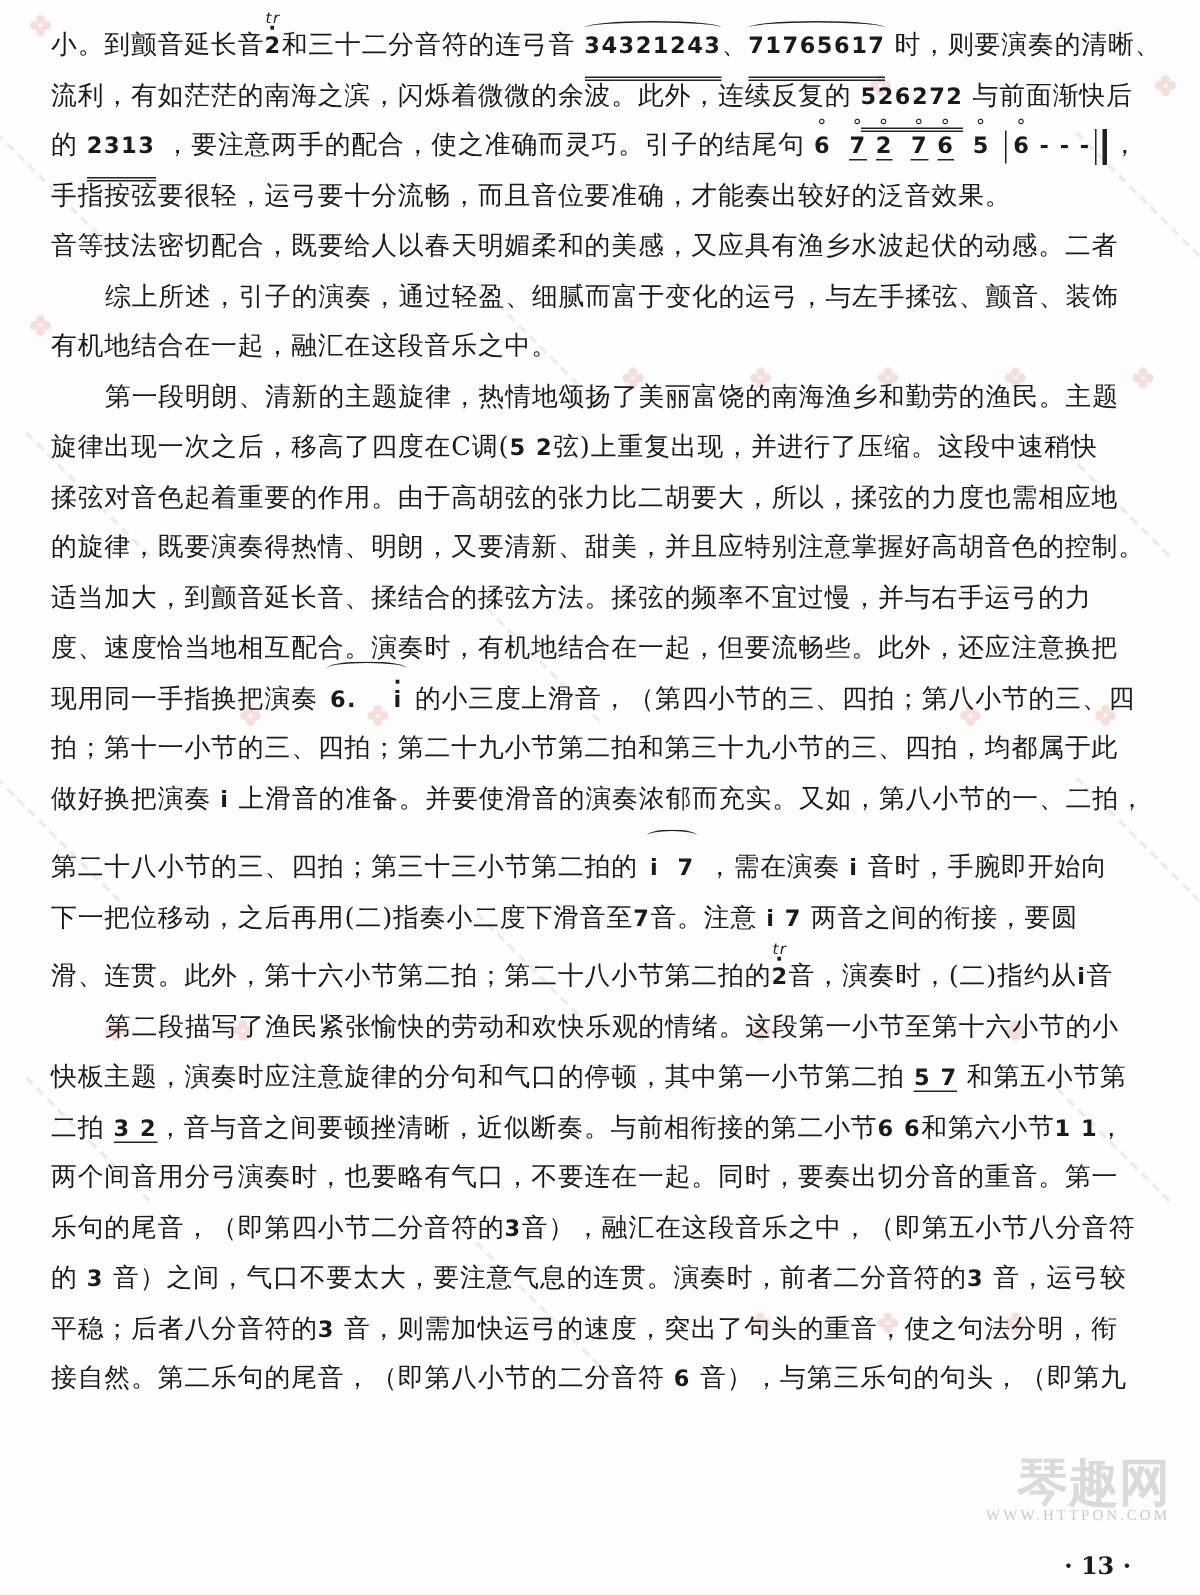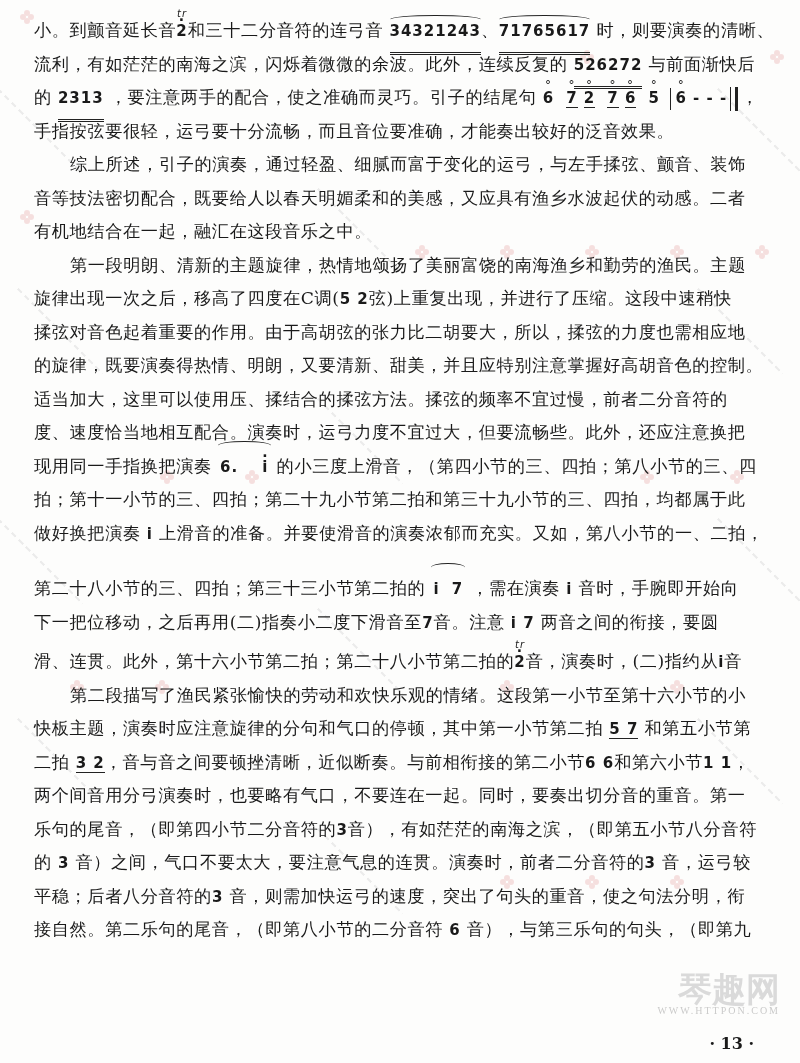--- a/index.html
+++ b/index.html
@@ -128,46 +128,46 @@
         <span class="num ring-above ul1">7</span>
         <span class="num ring-above ul1">6</span>&nbsp;
         <span class="num ring-above">5</span>
         <span class="barline"></span><span class="num ring-above">6</span>
         <span class="num">- - -</span><span class="endbar"></span></span><span>，</span>
     </div>
     <div class="line">手指按弦要很轻，运弓要十分流畅，而且音位要准确，才能奏出较好的泛音效果。</div>
   </div>
 
   <div>
+    <div class="line">音等技法密切配合，既要给人以春天明媚柔和的美感，又应具有渔乡水波起伏的动感。二者</div>
     <div class="line indent">综上所述，引子的演奏，通过轻盈、细腻而富于变化的运弓，与左手揉弦、颤音、装饰</div>
-    <div class="line">音等技法密切配合，既要给人以春天明媚柔和的美感，又应具有渔乡水波起伏的动感。二者</div>
     <div class="line">有机地结合在一起，融汇在这段音乐之中。</div>
   </div>
 
   <div>
     <div class="line indent">第一段明朗、清新的主题旋律，热情地颂扬了美丽富饶的南海渔乡和勤劳的渔民。主题</div>
     <div class="line">
       <span>旋律出现一次之后，移高了四度在C调(</span><span class="num">5 2</span><span>弦)上重复出现，并进行了压缩。这段中速稍快</span>
     </div>
     <div class="line">揉弦对音色起着重要的作用。由于高胡弦的张力比二胡要大，所以，揉弦的力度也需相应地</div>
     <div class="line">的旋律，既要演奏得热情、明朗，又要清新、甜美，并且应特别注意掌握好高胡音色的控制。</div>
-    <div class="line">适当加大，这里可以使用压、揉结合的揉弦方法。揉弦的频率不宜过慢，前者二分音符的</div>
-    <div class="line">度、速度恰当地相互配合。演奏时，运弓力度不宜过大，但要流畅些。此外，还应注意换把</div>
+    <div class="line">适当加大，到颤音延长音、揉结合的揉弦方法。揉弦的频率不宜过慢，并与右手运弓的力</div>
+    <div class="line">度、速度恰当地相互配合。演奏时，有机地结合在一起，但要流畅些。此外，还应注意换把</div>
     <div class="line">
       <span>现用同一手指换把演奏</span>
       <span class="slur" style="display:inline-block;padding:0 2px"><span class="num">6.</span>&nbsp;&nbsp;&nbsp;&nbsp;<span class="num dot-above">i</span></span>
       <span>的小三度上滑音，（第四小节的三、四拍；第八小节的三、四</span>
     </div>
     <div class="line">拍；第十一小节的三、四拍；第二十九小节第二拍和第三十九小节的三、四拍，均都属于此</div>
     <div class="line">
       <span>做好换把演奏</span>
       <span class="num">i</span>
       <span>上滑音的准备。并要使滑音的演奏浓郁而充实。又如，第八小节的一、二拍，</span>
     </div>
-    <div class="line" style="margin-top:22px">
+    <div class="line" style="margin-top:12px">
       <span>第二十八小节的三、四拍；第三十三小节第二拍的</span>
       <span class="slur" style="display:inline-block;padding:0 2px"><span class="num">i</span>&nbsp;&nbsp;<span class="num">7</span></span>
       <span>，需在演奏</span>
       <span class="num">i</span>
       <span>音时，手腕即开始向</span>
     </div>
     <div class="line">
       <span>下一把位移动，之后再用(二)指奏小二度下滑音至</span><span class="num">7</span><span>音。注意</span>
       <span class="num">i 7</span>
       <span>两音之间的衔接，要圆</span>
@@ -183,21 +183,21 @@
       <span>快板主题，演奏时应注意旋律的分句和气口的停顿，其中第一小节第二拍</span>
       <span class="num ul1">5 7</span>
       <span>和第五小节第</span>
     </div>
     <div class="line">
       <span>二拍</span>
       <span class="num ul1">3 2</span><span>，音与音之间要顿挫清晰，近似断奏。与前相衔接的第二小节</span><span class="num">6 6</span><span>和第六小节</span><span class="num">1 1</span><span>，</span>
     </div>
     <div class="line">两个间音用分弓演奏时，也要略有气口，不要连在一起。同时，要奏出切分音的重音。第一</div>
     <div class="line">
-      <span>乐句的尾音，（即第四小节二分音符的</span><span class="num">3</span><span>音），有如茫茫的南海之滨，（即第五小节八分音符</span>
+      <span>乐句的尾音，（即第四小节二分音符的</span><span class="num">3</span><span>音），融汇在这段音乐之中，（即第五小节八分音符</span>
     </div>
     <div class="line">
       <span>的</span>
       <span class="num">3</span>
       <span>音）之间，气口不要太大，要注意气息的连贯。演奏时，前者二分音符的</span><span class="num">3</span>
       <span>音，运弓较</span>
     </div>
     <div class="line">
       <span>平稳；后者八分音符的</span><span class="num">3</span>
       <span>音，则需加快运弓的速度，突出了句头的重音，使之句法分明，衔</span>

